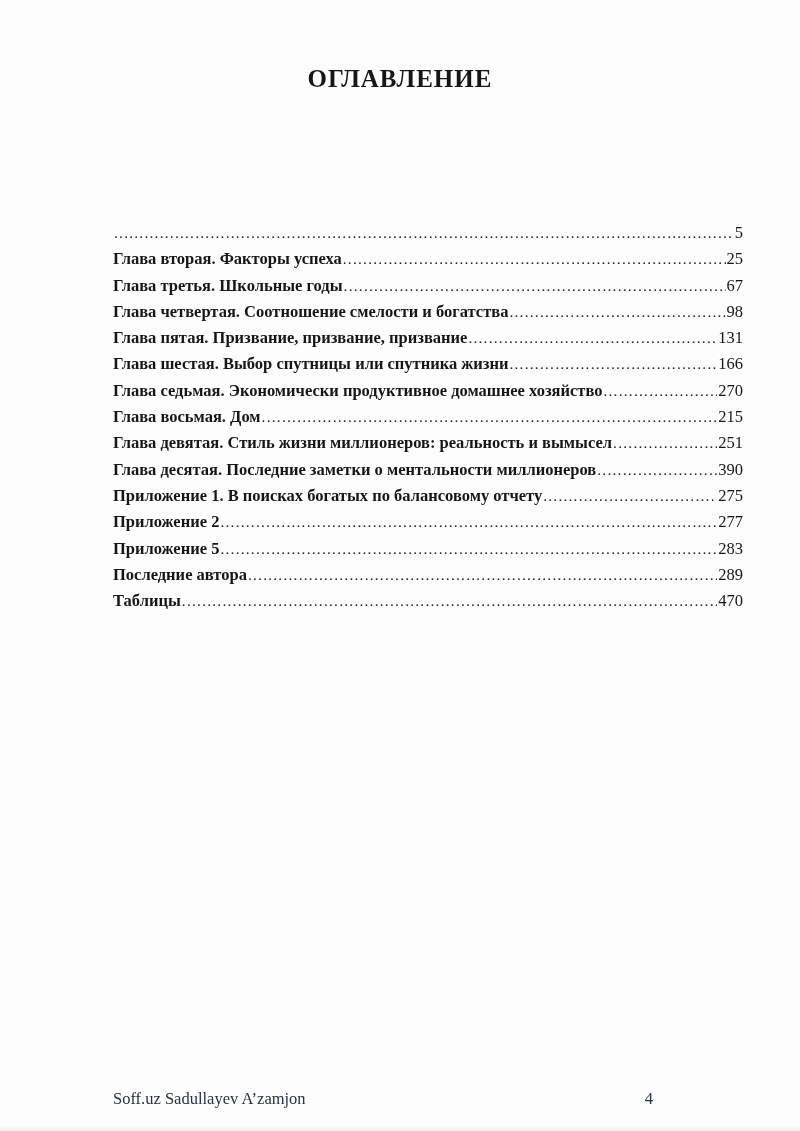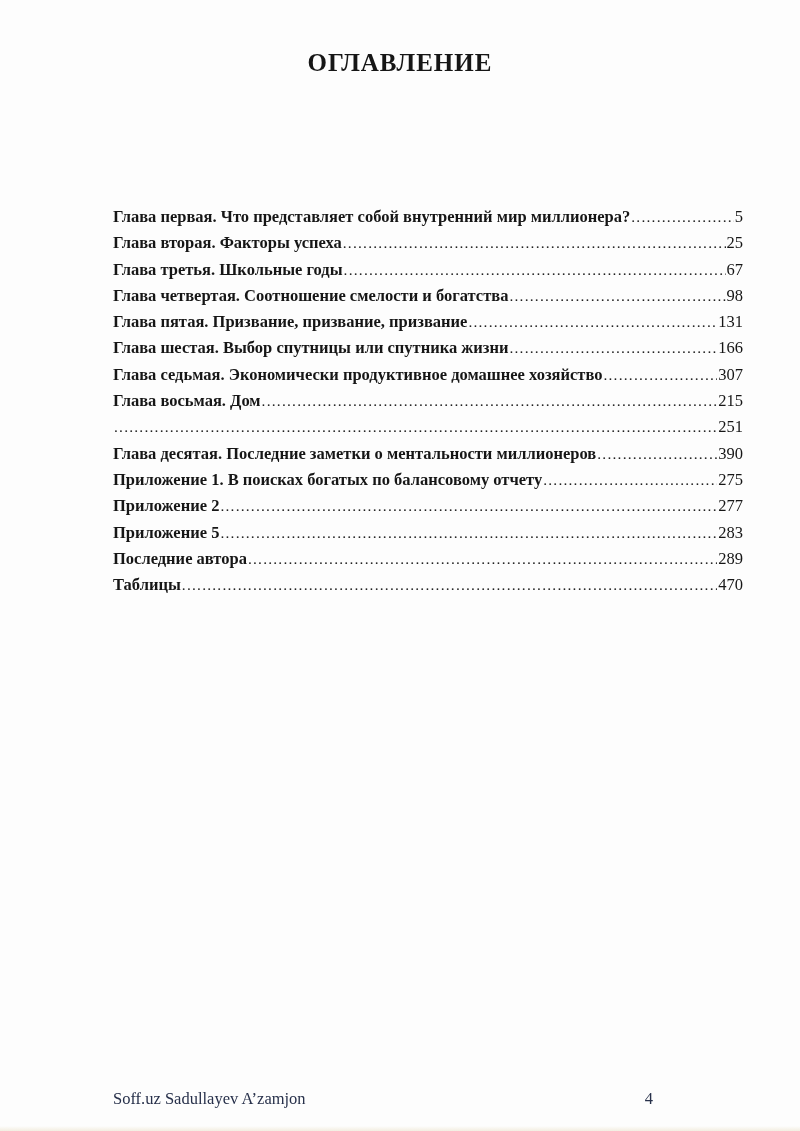--- a/index.html
+++ b/index.html
@@ -26,21 +26,21 @@
     position: absolute;
     left: 0;
     bottom: 0;
     width: 100%;
     height: 5px;
     background: linear-gradient(to bottom, rgba(216,198,150,0), rgba(216,198,150,0.28));
     pointer-events: none;
   }
   .doc-title {
     margin: 0;
-    padding-top: 49px;
+    padding-top: 65px;
     text-align: center;
     font-size: 25px;
     line-height: 28px;
     font-weight: bold;
     letter-spacing: 1px;
   }
   .toc {
     margin: 127px 57px 0 113px; 
   }
   .toc-entry {
@@ -89,21 +89,20 @@
 </head>
 <body style="--text-color: #161616; --footer-color: #27304a; --page-bg: #fdfdfd;">
 
 <div class="page">
 
   <h1 class="doc-title">ОГЛАВЛЕНИЕ</h1>
 
   <div class="toc">
 
   <div class="toc-entry">
-    <span class="toc-label">Глава первая. Что представляет собой внутренний мир миллионера?</span>
     <span class="toc-dots">............................................................................................................................................................................................................................</span>
     <span class="toc-page">5</span>
   </div>
 
   <div class="toc-entry">
     <span class="toc-label">Глава вторая. Факторы успеха</span>
     <span class="toc-dots">............................................................................................................................................................................................................................</span>
     <span class="toc-page">25</span>
   </div>
 
@@ -127,30 +126,31 @@
 
   <div class="toc-entry">
     <span class="toc-label">Глава шестая. Выбор спутницы или спутника жизни</span>
     <span class="toc-dots">............................................................................................................................................................................................................................</span>
     <span class="toc-page">166</span>
   </div>
 
   <div class="toc-entry">
     <span class="toc-label">Глава седьмая. Экономически продуктивное домашнее хозяйство</span>
     <span class="toc-dots">............................................................................................................................................................................................................................</span>
-    <span class="toc-page">307</span>
+    <span class="toc-page">270</span>
   </div>
 
   <div class="toc-entry">
     <span class="toc-label">Глава восьмая. Дом</span>
     <span class="toc-dots">............................................................................................................................................................................................................................</span>
     <span class="toc-page">215</span>
   </div>
 
   <div class="toc-entry">
+    <span class="toc-label">Глава девятая. Стиль жизни миллионеров: реальность и вымысел</span>
     <span class="toc-dots">............................................................................................................................................................................................................................</span>
     <span class="toc-page">251</span>
   </div>
 
   <div class="toc-entry">
     <span class="toc-label">Глава десятая. Последние заметки о ментальности миллионеров</span>
     <span class="toc-dots">............................................................................................................................................................................................................................</span>
     <span class="toc-page">390</span>
   </div>
 

